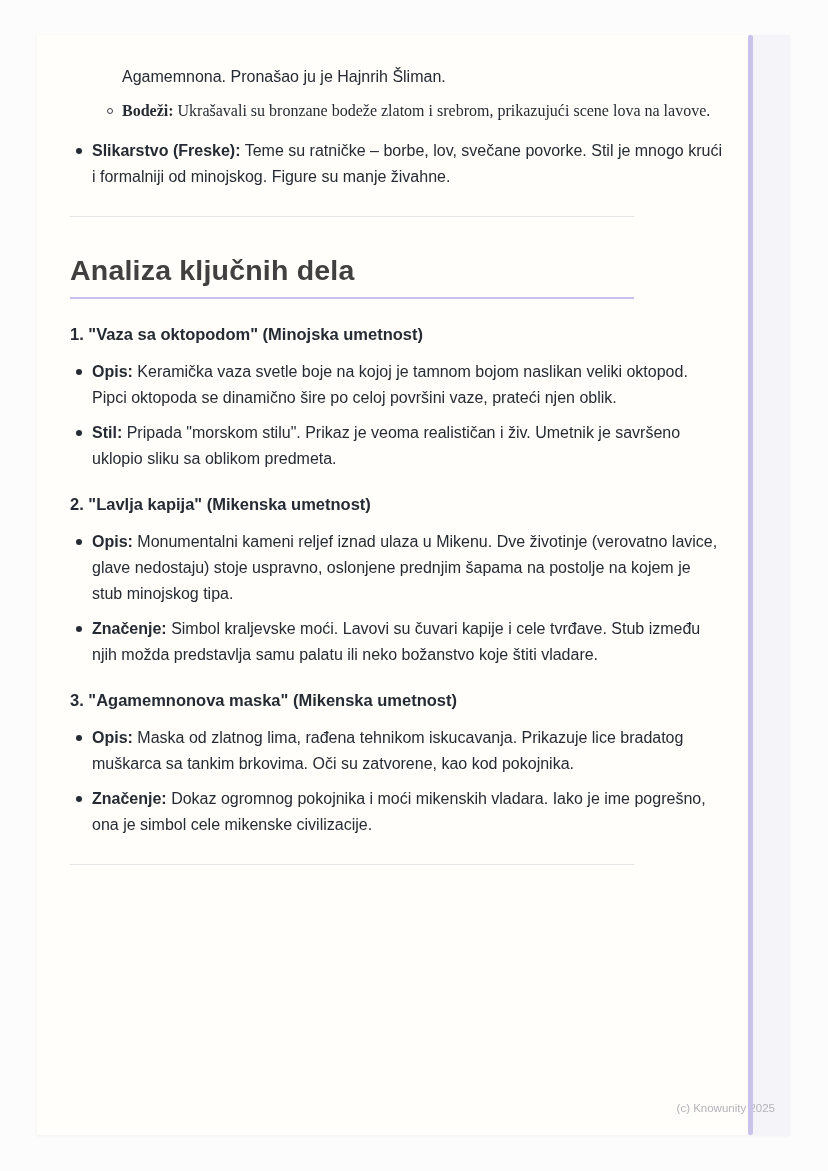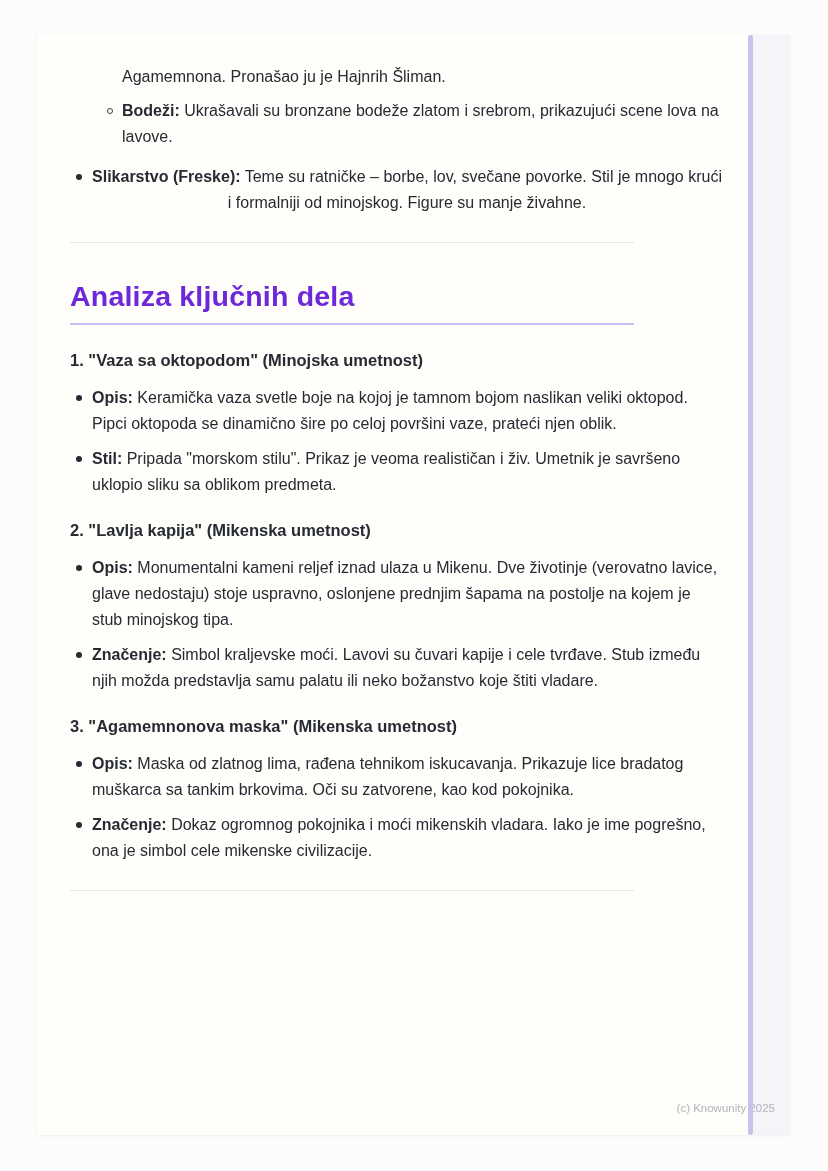--- a/index.html
+++ b/index.html
@@ -53,58 +53,59 @@
     top: 10px;
     width: 6px;
     height: 6px;
     border-radius: 50%;
     background: #262b33;
   }
   ul.subbullets {
     list-style: none;
     margin: 8px 0 0 0;
     padding: 0;
+    font-family: Liberation Serif, serif;
   }
   ul.subbullets > li {
     position: relative;
     padding-left: 52px;
   }
   ul.subbullets > li .ring {
     position: absolute;
     left: 37px;
     top: 10px;
     width: 6px;
     height: 6px;
     border-radius: 50%;
     border: 1.5px solid #3a404a;
     background: transparent;
     box-sizing: border-box;
   }
-  .intro-bullet { margin-top: 11px; text-align: center; }
+  .intro-bullet { margin-top: 11px; }
   b.lbl { font-weight: bold; }
   hr.gray {
     border: none;
     height: 1px;
     background: #e6e5e8;
     width: 564px;
     margin: 26px 0 0 0;
   }
   hr.purple {
     border: none;
     height: 2px;
     background: #c8c0f1;
     width: 564px;
     margin: 12px 0 0 0;
   }
   h1.doc-title {
     margin: 38px 0 0 0;
     font-size: 28.5px;
     line-height: 30px;
     font-weight: bold;
-    color: #6d28d9;
+    color: #404040;
     letter-spacing: 0.2px;
   }
   h3.item-heading {
     margin: 21px 0 0 0;
     font-size: 16.5px;
     line-height: 22px;
     font-weight: bold;
     color: #262b33;
   }
   h3.first-item { margin-top: 24px; }

